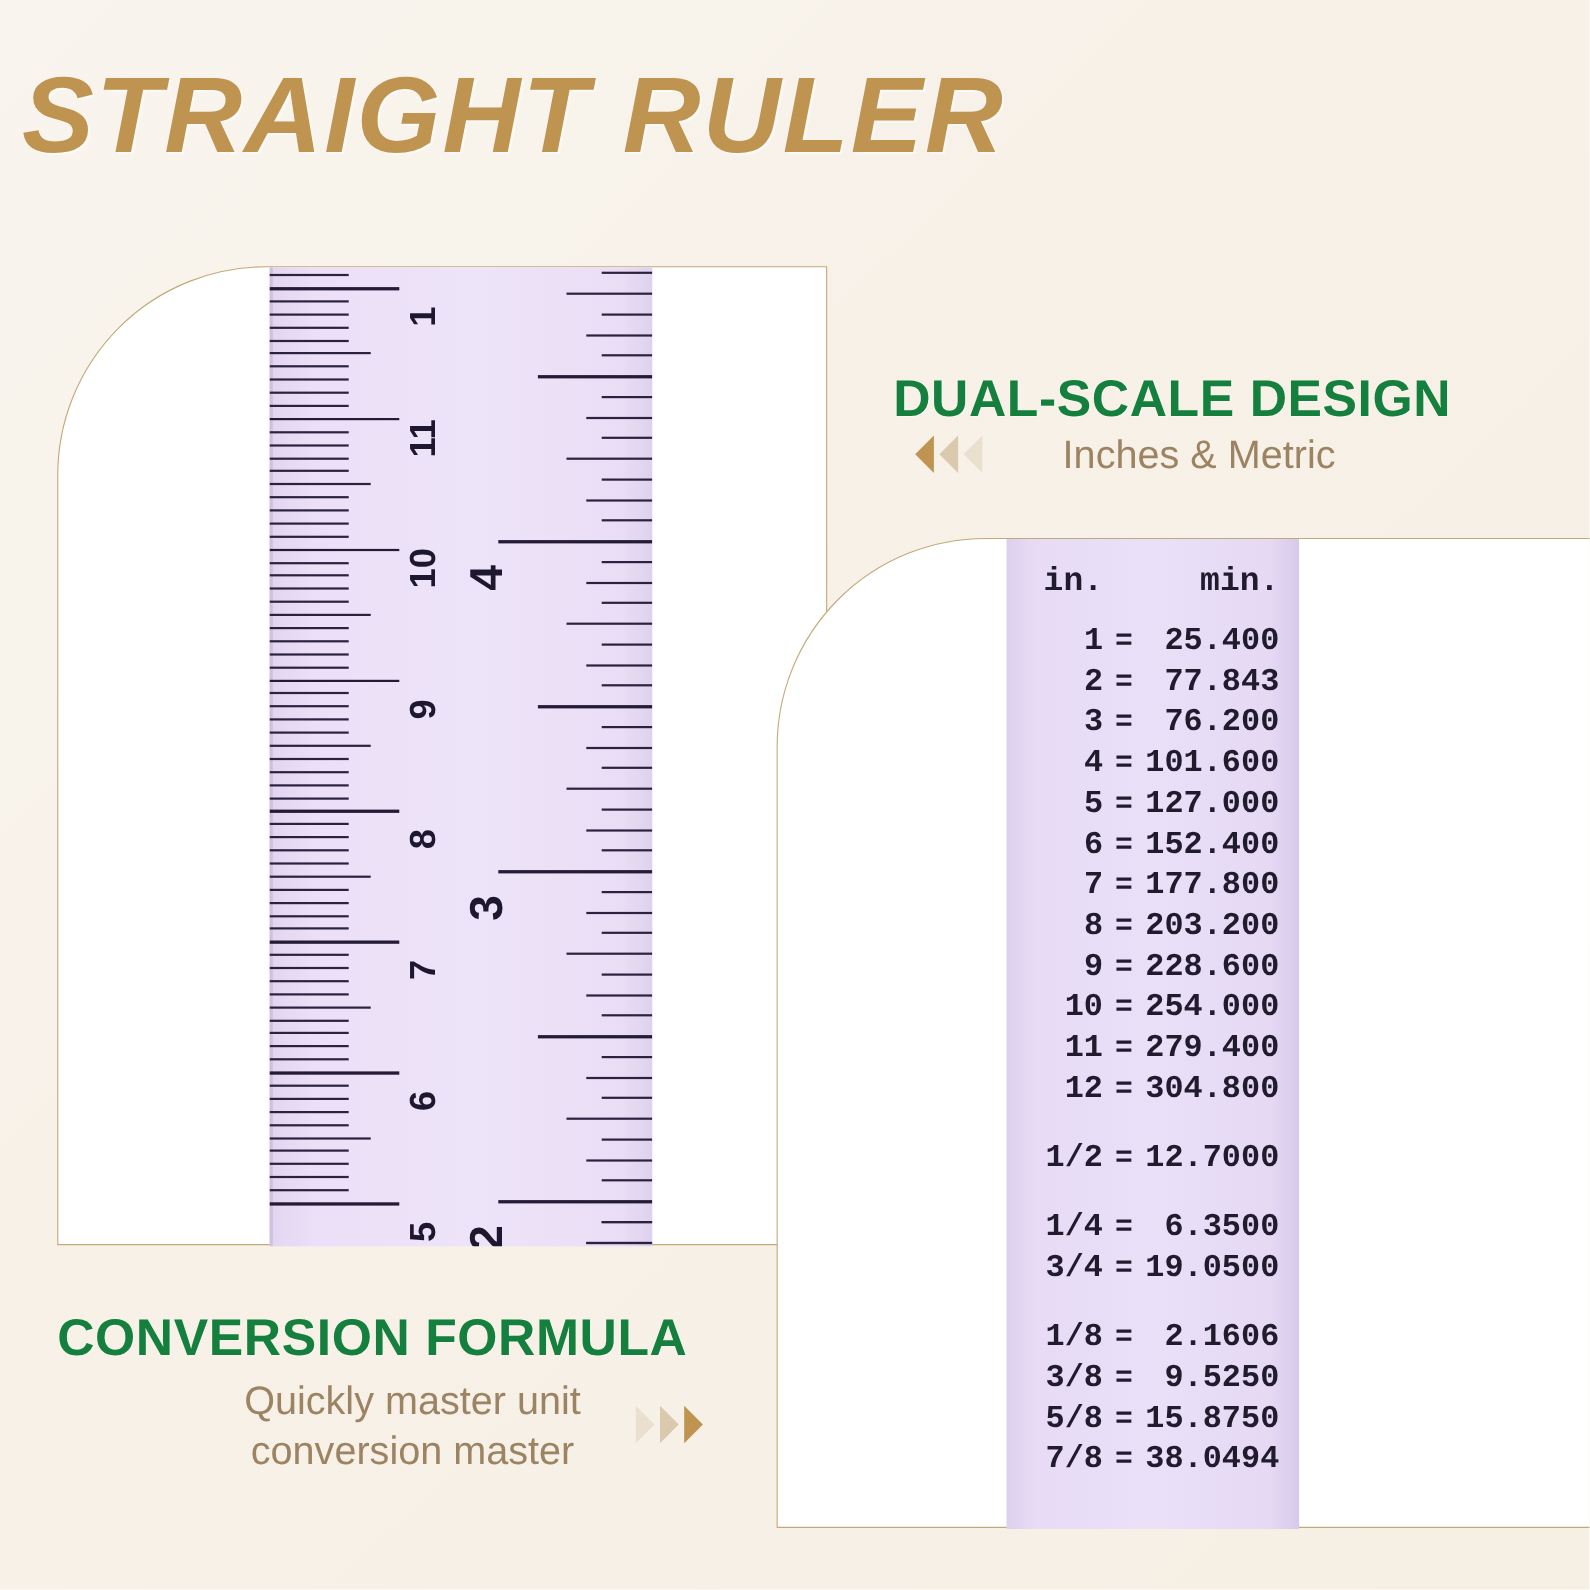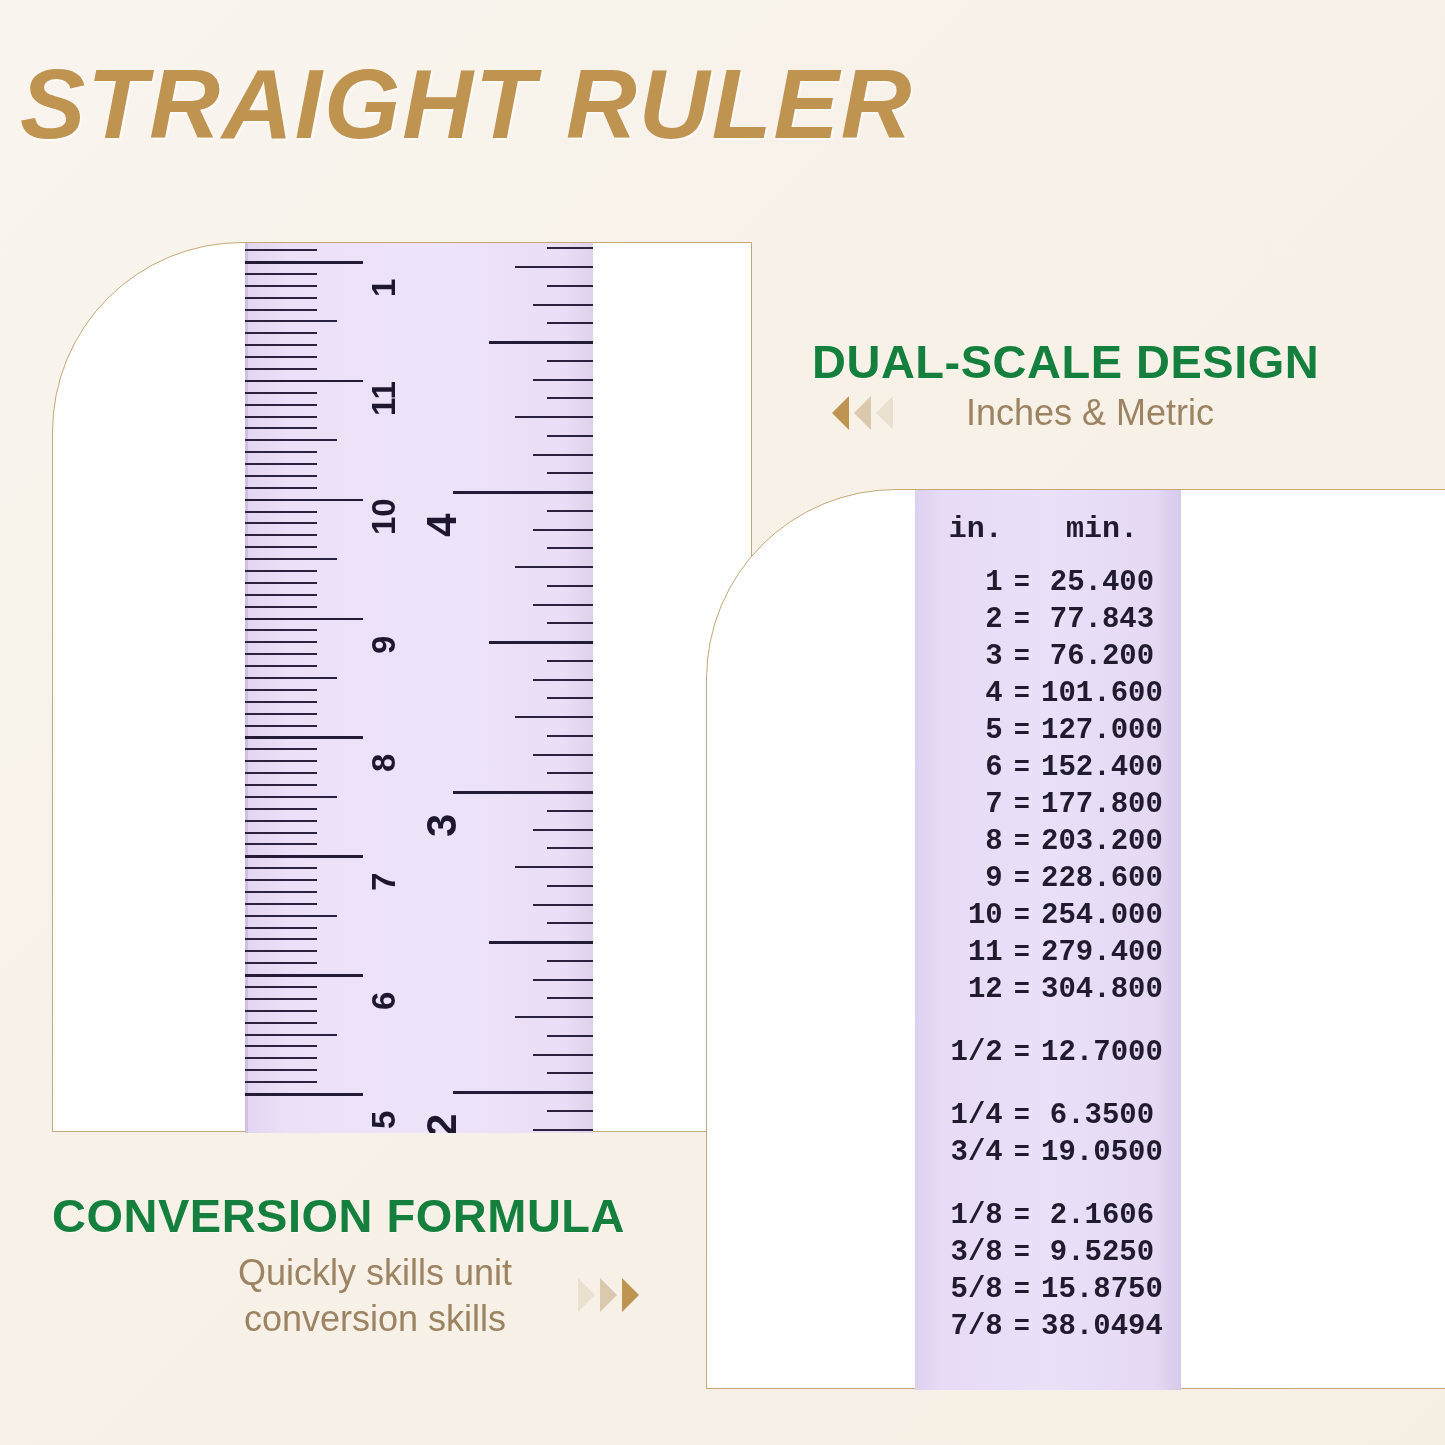--- a/index.html
+++ b/index.html
@@ -52,21 +52,21 @@
     overflow:hidden;
   }
   .tbl{
     position:absolute;left:0;top:0;width:266px;
     font-family:"Liberation Mono","DejaVu Sans Mono",monospace;
     color:#211b2e;
   }
   .trow{display:flex;align-items:baseline;height:37px;}
   .tc-a{width:92px;text-align:right;font-size:29px;font-weight:700;}
   .tc-eq{width:40px;text-align:center;font-size:27px;font-weight:700;}
-  .tc-b{width:128px;text-align:center;padding-right:18px;font-size:29px;font-weight:700;}
+  .tc-b{width:128px;text-align:right;padding-right:18px;font-size:29px;font-weight:700;}
   #tbl-head{margin-top:22px;}
   #tbl-head .trow{height:54px;}
   #tbl-head .tc-a{font-size:30px;}
   #tbl-head .tc-b{font-size:30px;}
   .gap-s{height:26px;}
   
   .feat-title{
     position:absolute;font-size:47px;font-weight:bold;color:#15803d;
     letter-spacing:.5px;white-space:nowrap;
     text-shadow:1px 1px 0 rgba(255,255,255,.5);
@@ -349,18 +349,18 @@
 
 <div class="feat-title" id="dual-title">DUAL-SCALE DESIGN</div>
 <div class="chev-group" id="dual-chevrons">
   <span class="chev left" style="color:#bf9350"></span>
   <span class="chev left" style="color:#dac9ad"></span>
   <span class="chev left" style="color:#eae0d0"></span>
 </div>
 <div class="feat-sub" id="dual-sub">Inches &amp; Metric</div>
 
 <div class="feat-title" id="conv-title">CONVERSION FORMULA</div>
-<div id="conv-sub">Quickly skills unit conversion skills</div>
+<div id="conv-sub">Quickly master unit conversion master</div>
 <div class="chev-group" id="conv-chevrons">
   <span class="chev right" style="color:#eae0d0"></span>
   <span class="chev right" style="color:#dac9ad"></span>
   <span class="chev right" style="color:#bf9350"></span>
 </div>
 
 </body></html>

